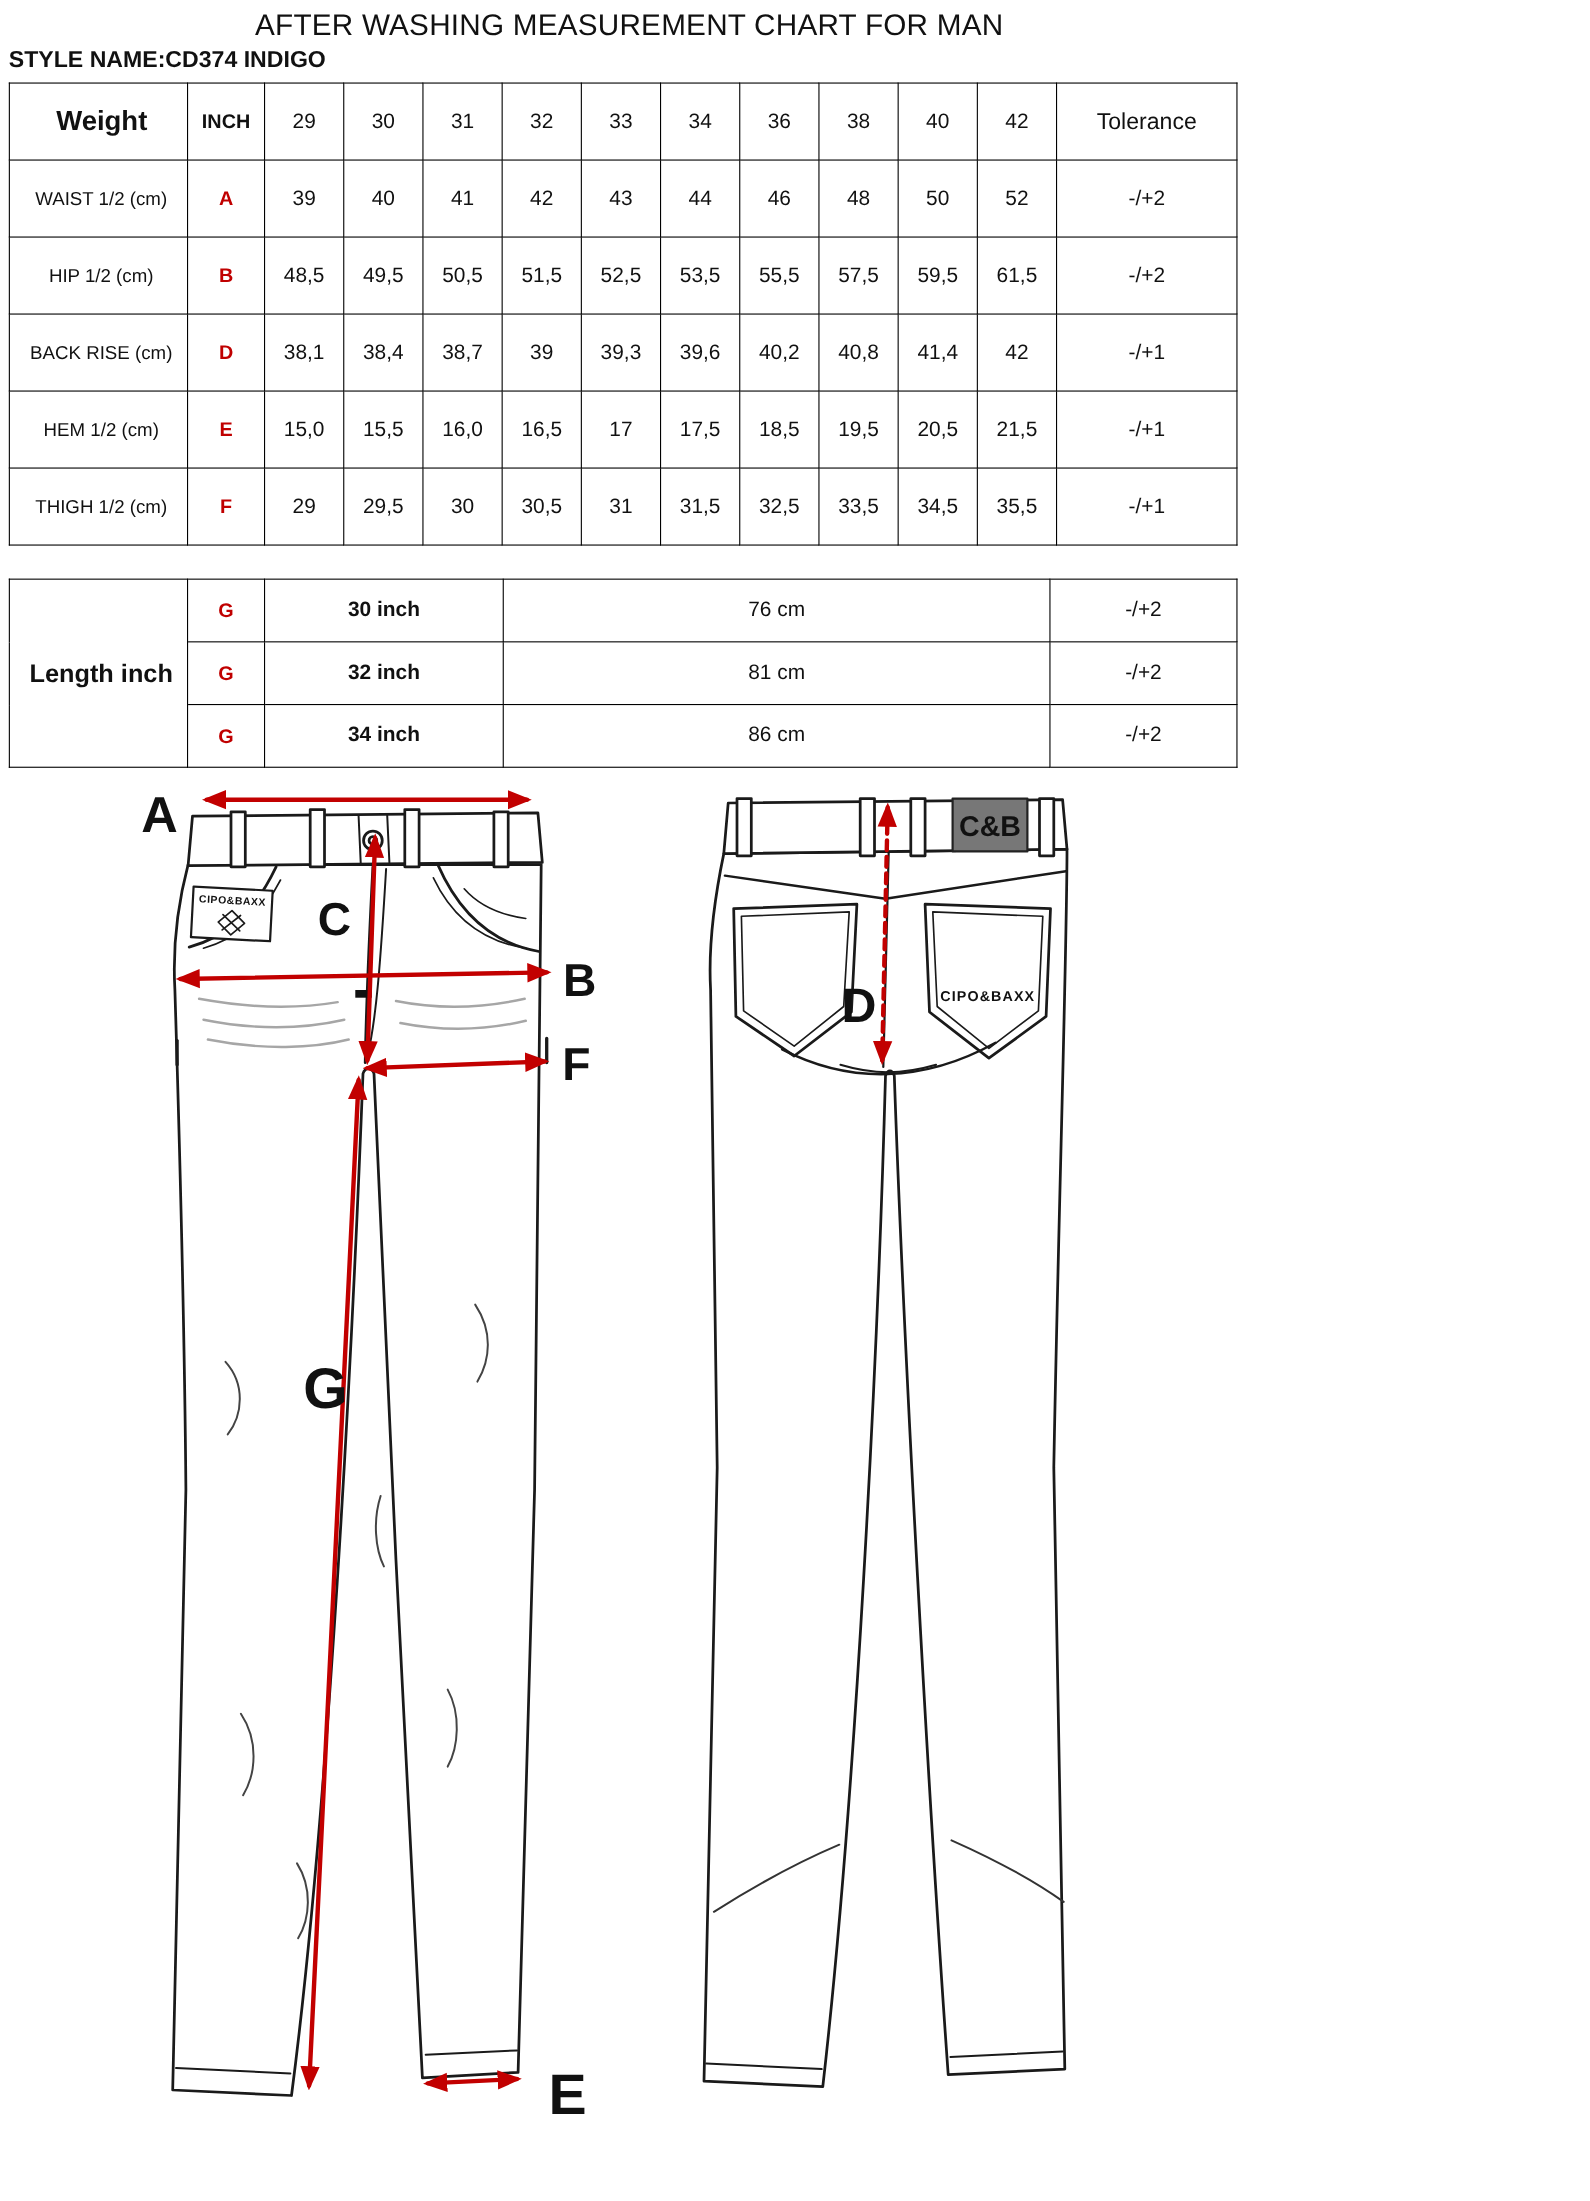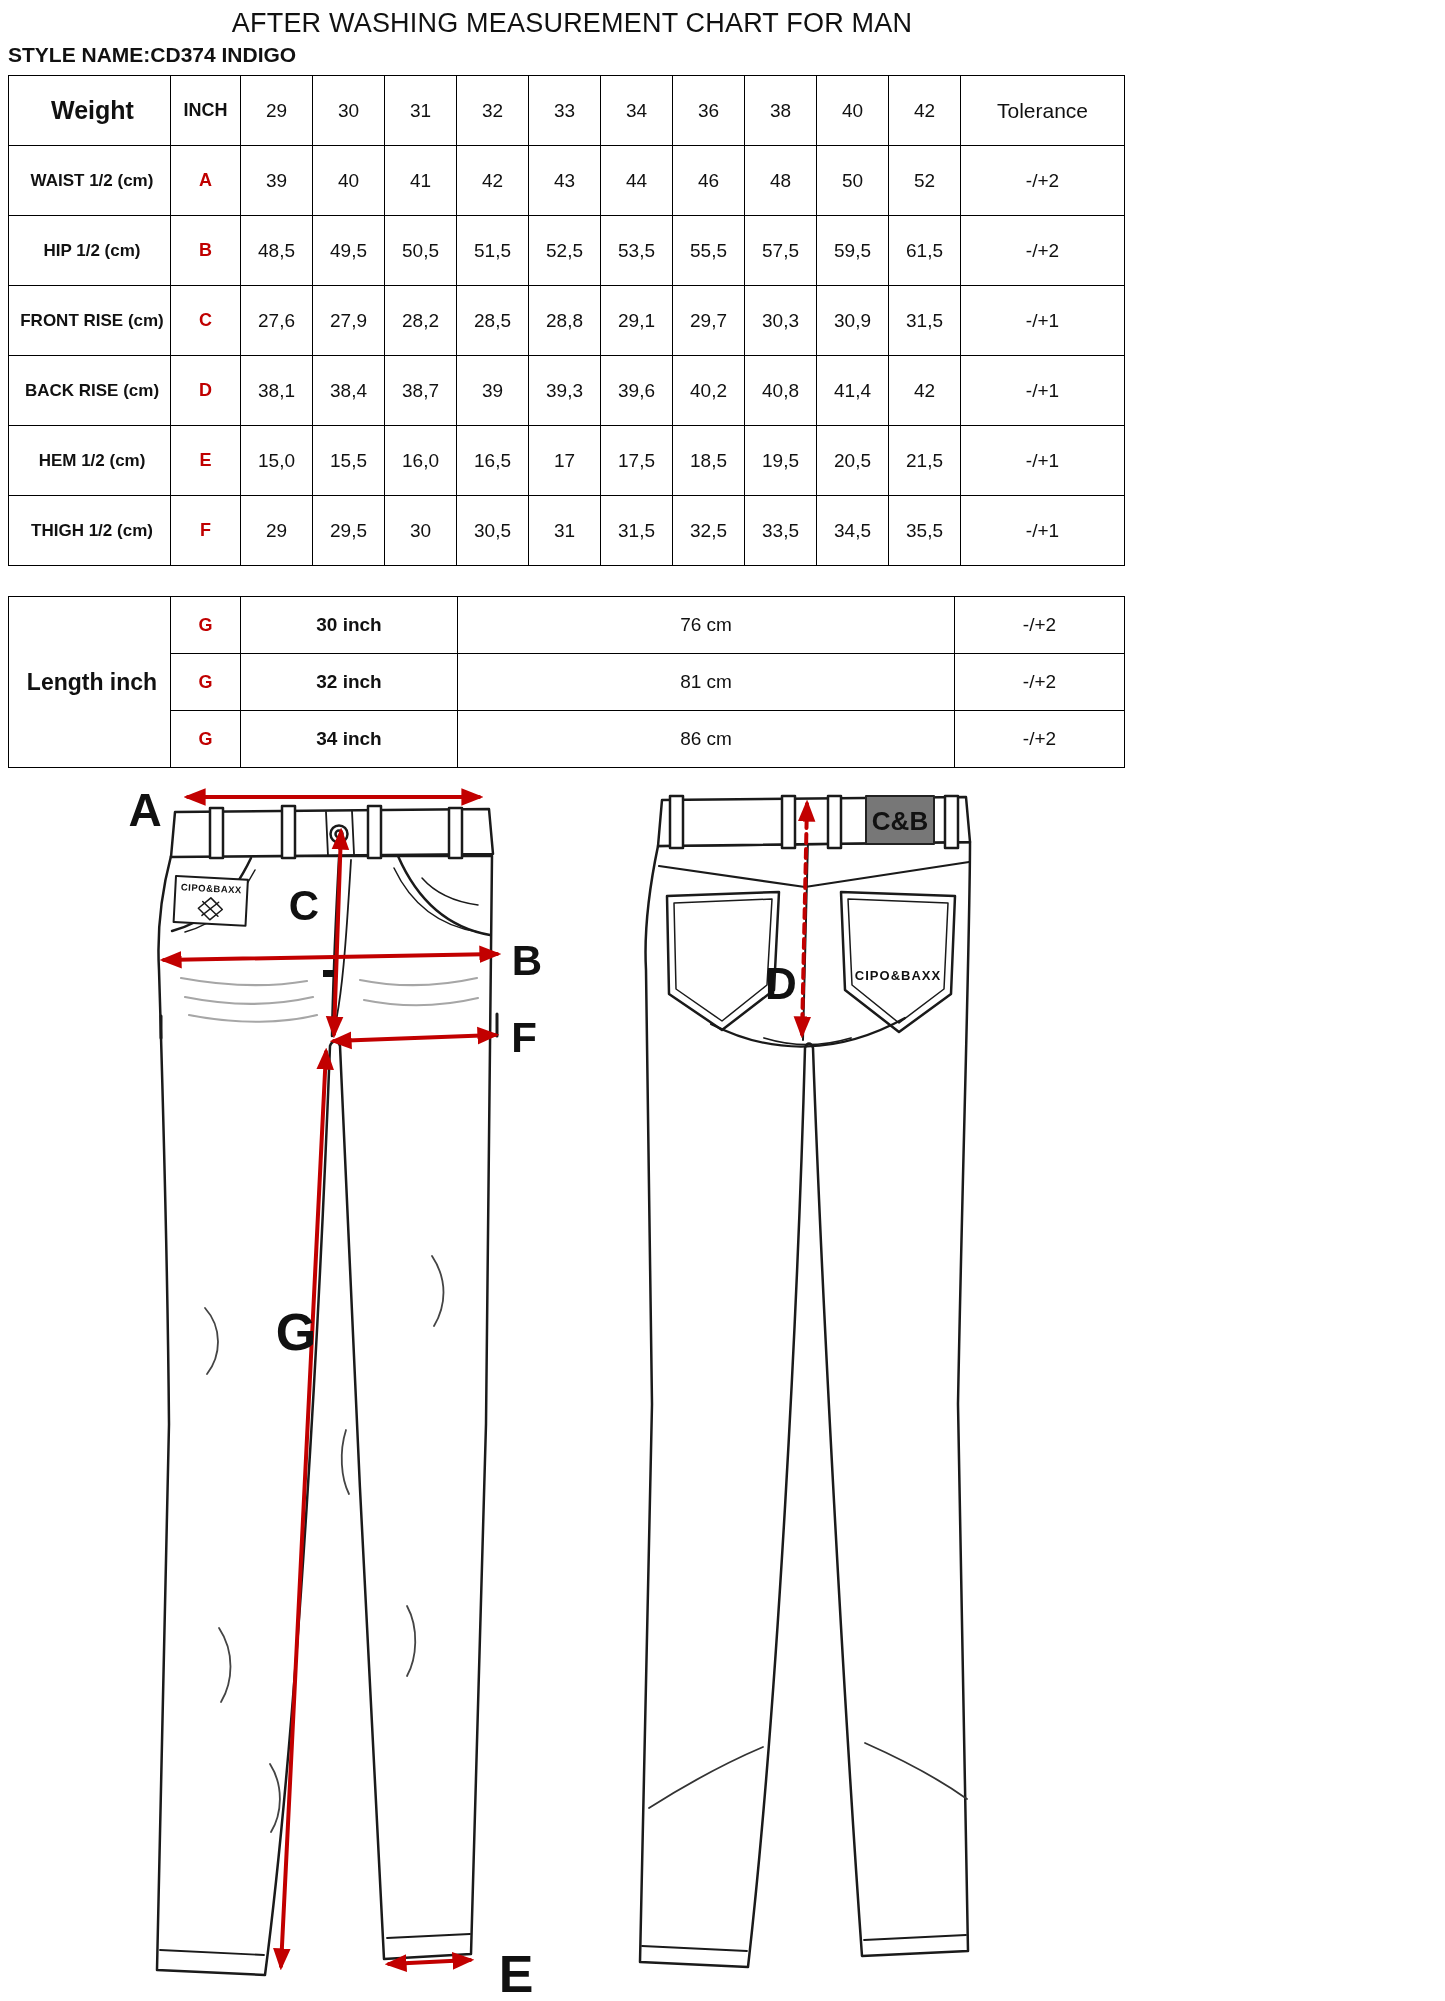--- a/index.html
+++ b/index.html
@@ -19,21 +19,21 @@
     border: 1.5px solid #000; text-align: center; vertical-align: middle; overflow: hidden;
   }
   .mtable tr { height: 70px; margin-left: 18px; }
   .ltable tr { height: 57px; }
 
   .c-weight { text-align: left; font-size: 25px; font-weight: bold; padding-left: 6px; }
   .c-inch   { font-size: 18px; font-weight: bold; }
   .c-size   { font-size: 19px; font-weight: normal; }
   .c-tol    { font-size: 21px; font-weight: normal; }
 
-  .lbl { text-align: left; font-size: 17px; font-weight: bold; padding-left: 5px; }
+  .lbl { text-align: left; font-size: 17px; font-weight: normal; padding-left: 5px; }
   .letter { color: #c00000; font-weight: bold; font-size: 18px; }
   .val, .tol { font-size: 19px; font-weight: normal; }
 
   .llabel { text-align: left; font-size: 23px; font-weight: bold; padding-left: 5px; }
   .linch { font-size: 19px; font-weight: bold; border-radius: 21px; }
   .lcm { font-size: 19px; }
 
   .drawing { display: block; margin-top: 16px; }
   .drawing text { font-family: "Liberation Sans", sans-serif; }
   .mlabel { font-weight: bold; fill: #111; stroke: none; }
@@ -105,35 +105,20 @@
           <td class="val">51,5</td>
           <td class="val">52,5</td>
           <td class="val">53,5</td>
           <td class="val">55,5</td>
           <td class="val">57,5</td>
           <td class="val">59,5</td>
           <td class="val">61,5</td>
           <td class="tol">-/+2</td>
         </tr>
         <tr>
-          <td class="lbl">FRONT RISE (cm)</td>
-          <td class="letter">C</td>
-          <td class="val">27,6</td>
-          <td class="val">27,9</td>
-          <td class="val">28,2</td>
-          <td class="val">28,5</td>
-          <td class="val">28,8</td>
-          <td class="val">29,1</td>
-          <td class="val">29,7</td>
-          <td class="val">30,3</td>
-          <td class="val">30,9</td>
-          <td class="val">31,5</td>
-          <td class="tol">-/+1</td>
-        </tr>
-        <tr>
           <td class="lbl">BACK RISE (cm)</td>
           <td class="letter">D</td>
           <td class="val">38,1</td>
           <td class="val">38,4</td>
           <td class="val">38,7</td>
           <td class="val">39</td>
           <td class="val">39,3</td>
           <td class="val">39,6</td>
           <td class="val">40,2</td>
           <td class="val">40,8</td>

